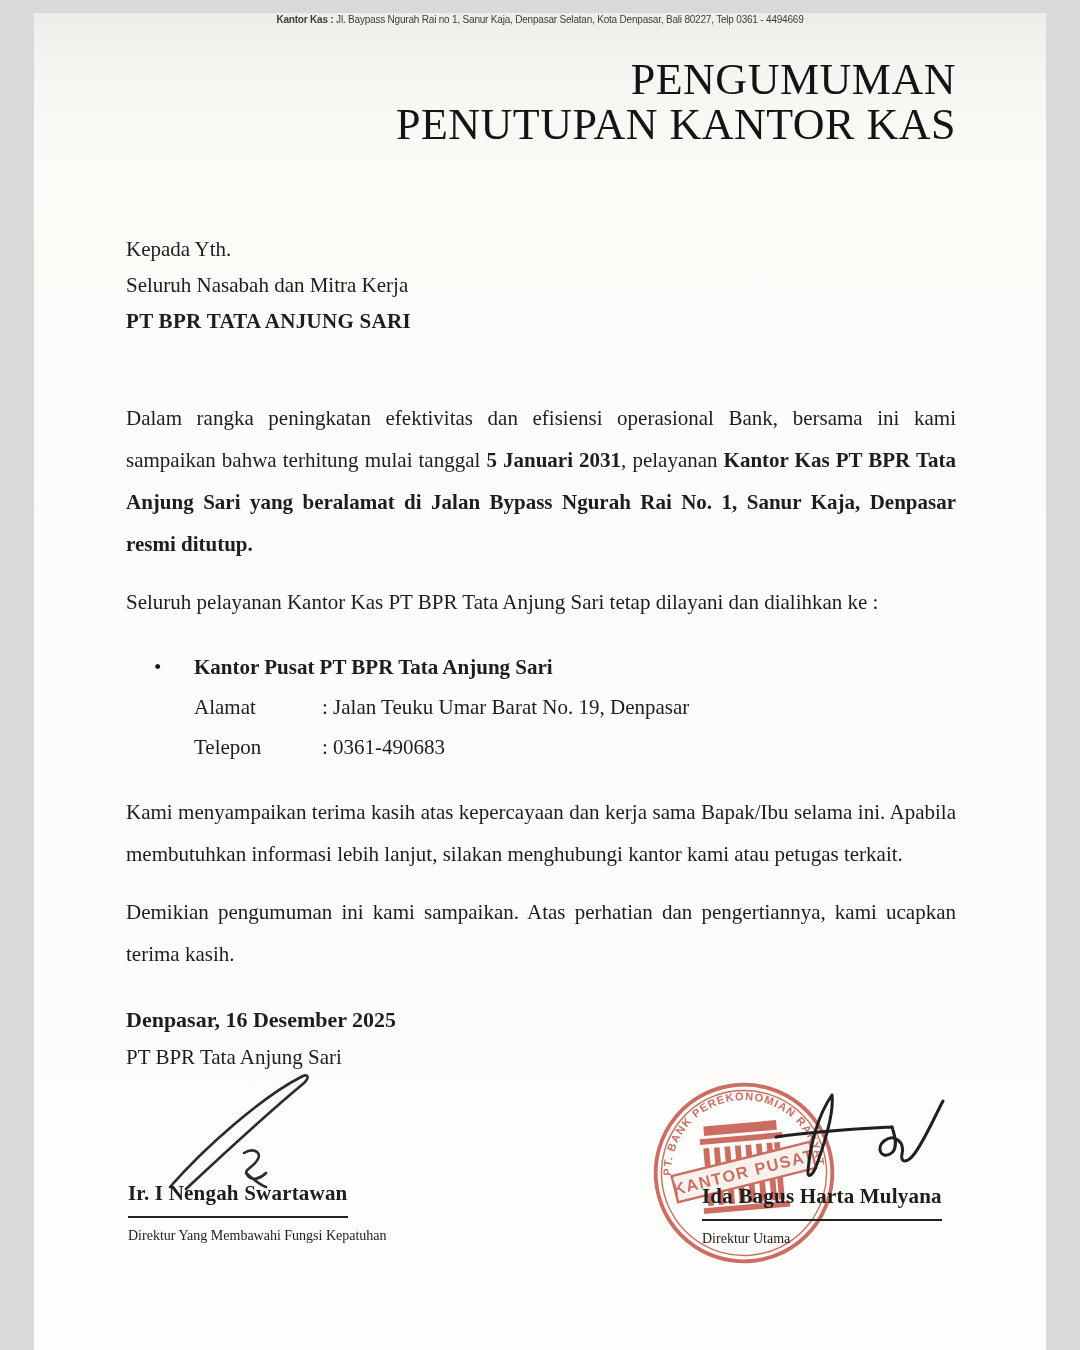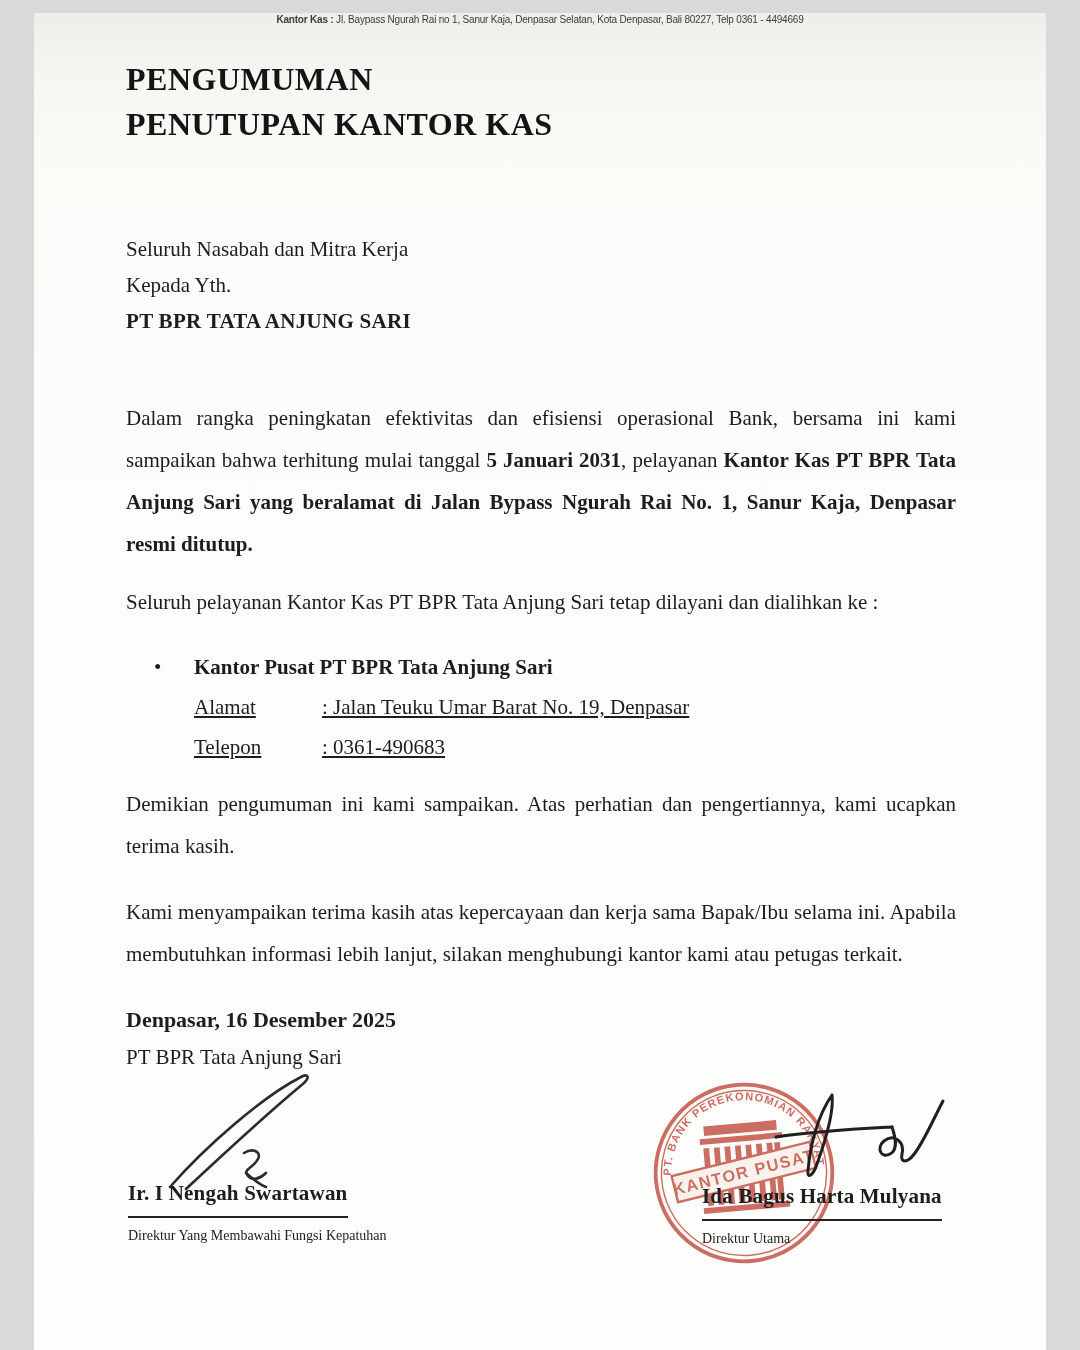--- a/index.html
+++ b/index.html
@@ -32,24 +32,24 @@
     font-size: 10px;
     letter-spacing: -0.2px;
     color: #3c3c3c;
     filter: blur(0.4px);
     white-space: nowrap;
   }
   .letterhead-line b { font-weight: 700; }
 
   .doc-title {
     margin: 44px 0 0 0;
-    text-align: left;
-    font-size: 32px;
+    text-align: right;
+    font-size: 44px;
     line-height: 45px;
-    font-weight: 700;
+    font-weight: 400;
     letter-spacing: 0.5px;
     color: #141414;
   }
 
   .recipient {
     margin-top: 84px;
     font-size: 21px;
     line-height: 36px;
   }
   .recipient .company { font-weight: 700; letter-spacing: 0.3px; }
@@ -61,21 +61,21 @@
     text-align: justify;
   }
   .para.first { margin-top: 58px; }
   .para.gap { margin-top: 16px; }
   .para.gap-lg { margin-top: 24px; }
 
   .bullet-block { margin-top: 24px; font-size: 21px; }
   .bullet-row { display: flex; padding-left: 28px; line-height: 40px; }
   .bullet-marker { width: 40px; }
   .bullet-title { font-weight: 700; }
-  .kv-row { display: flex; padding-left: 68px; line-height: 40px; text-decoration: underline; }
+  .kv-row { display: flex; padding-left: 68px; line-height: 40px; }
   .kv-label { width: 128px; }
 
   .closing { margin-top: 26px; text-align: left; }
   .closing .date-line { font-size: 22px; font-weight: 700; line-height: 38px; }
   .closing .company-line { font-size: 21px; line-height: 36px; }
 
   .sig-area {
     position: relative;
     margin-top: 4px;
     height: 235px;
@@ -120,22 +120,22 @@
   </div>
 
   <div class="content">
 
     <h1 class="doc-title">
       <span>PENGUMUMAN</span><br>
       <span>PENUTUPAN KANTOR KAS</span>
     </h1>
 
     <div class="recipient">
+      <div>Kepada Yth.</div>
       <div>Seluruh Nasabah dan Mitra Kerja</div>
-      <div>Kepada Yth.</div>
       <div class="company">PT BPR TATA ANJUNG SARI</div>
     </div>
 
     <p class="para first"><span>Dalam rangka peningkatan efektivitas dan efisiensi operasional Bank, bersama ini kami sampaikan bahwa terhitung mulai tanggal </span><strong>5 Januari 2031</strong><span>, pelayanan </span><strong>Kantor Kas PT BPR Tata Anjung Sari yang beralamat di Jalan Bypass Ngurah Rai No. 1, Sanur Kaja, Denpasar resmi ditutup.</strong></p>
 
     <p class="para gap">Seluruh pelayanan Kantor Kas PT BPR Tata Anjung Sari tetap dilayani dan dialihkan ke :</p>
 
     <div class="bullet-block">
       <div class="bullet-row">
         <span class="bullet-marker">•</span>
@@ -144,23 +144,23 @@
       <div class="kv-row">
         <span class="kv-label">Alamat</span>
         <span>: Jalan Teuku Umar Barat No. 19, Denpasar</span>
       </div>
       <div class="kv-row">
         <span class="kv-label">Telepon</span>
         <span>: 0361-490683</span>
       </div>
     </div>
 
+    <p class="para gap-lg">Kami menyampaikan terima kasih atas kepercayaan dan kerja sama Bapak/Ibu selama ini. Apabila membutuhkan informasi lebih lanjut, silakan menghubungi kantor kami atau petugas terkait.</p>
+
     <p class="para gap">Demikian pengumuman ini kami sampaikan. Atas perhatian dan pengertiannya, kami ucapkan terima kasih.</p>
-
-    <p class="para gap-lg">Kami menyampaikan terima kasih atas kepercayaan dan kerja sama Bapak/Ibu selama ini. Apabila membutuhkan informasi lebih lanjut, silakan menghubungi kantor kami atau petugas terkait.</p>
 
     <div class="closing">
       <div class="date-line">Denpasar, 16 Desember 2025</div>
       <div class="company-line">PT BPR Tata Anjung Sari</div>
     </div>
 
     <div class="sig-area">
 
       <svg class="stamp" viewBox="0 0 200 200">
         <g stroke="#bf4538" fill="none">

